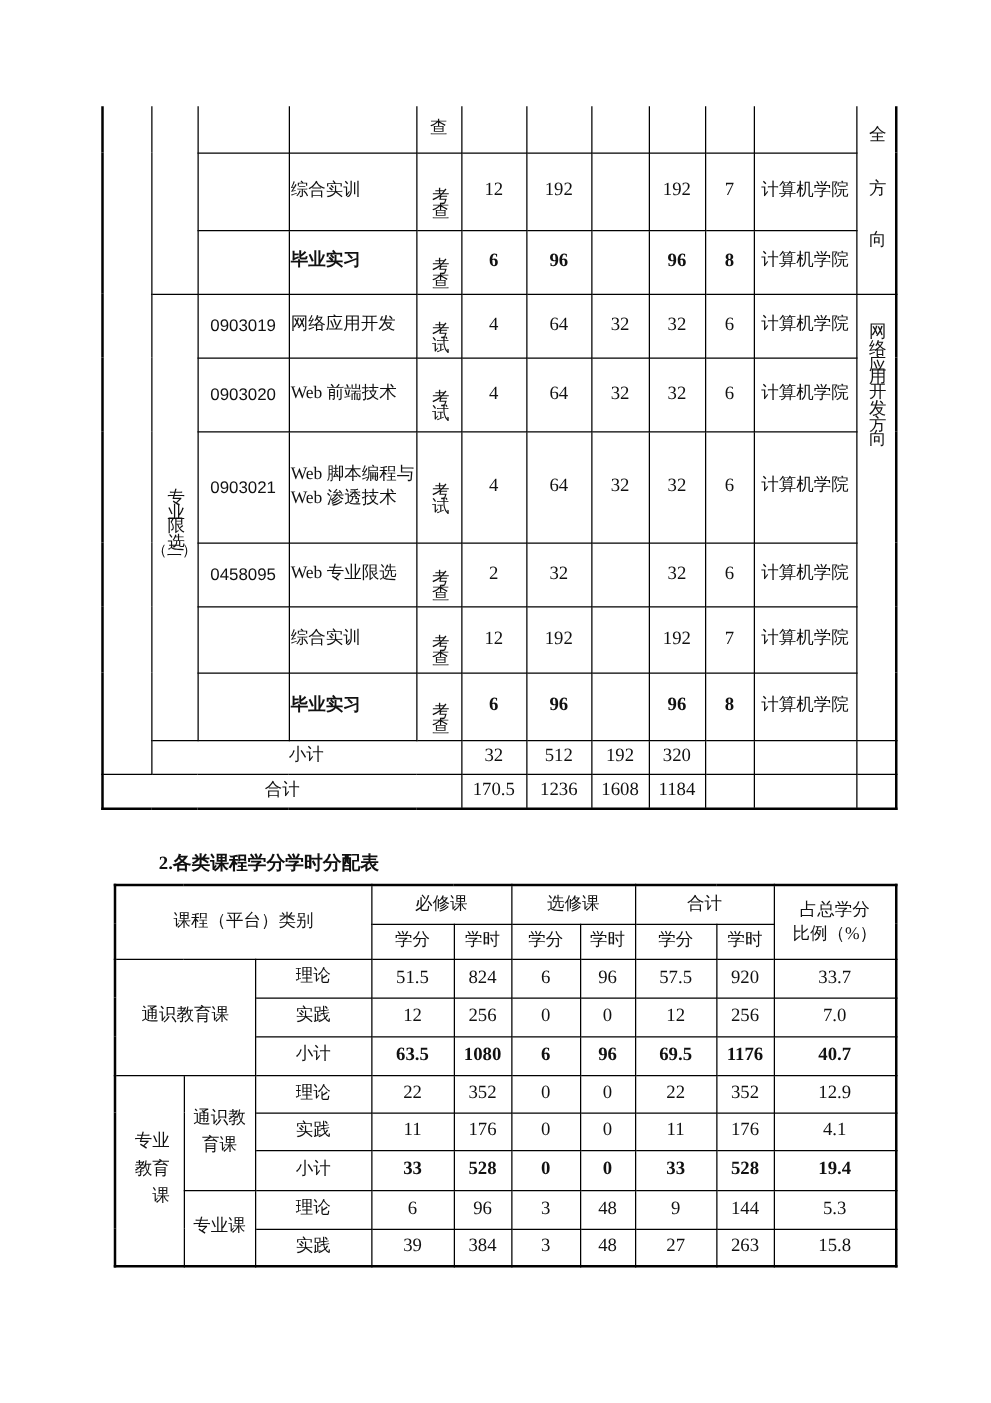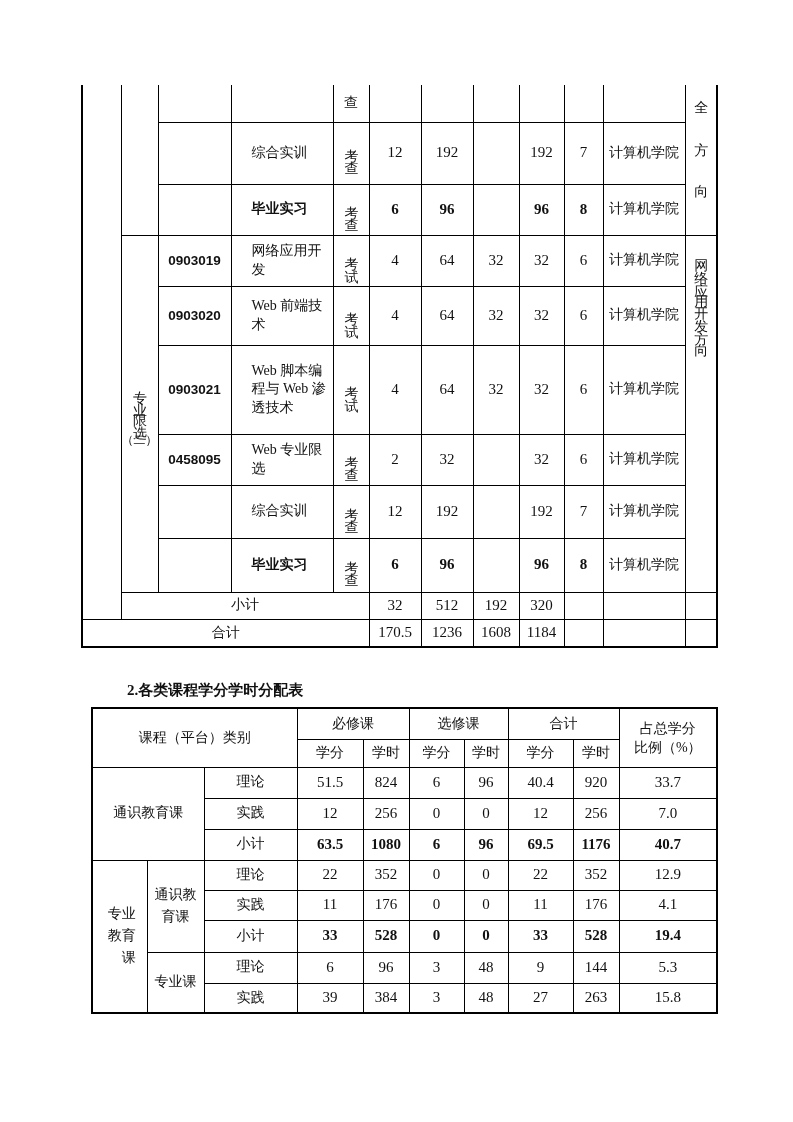--- a/index.html
+++ b/index.html
@@ -7,24 +7,24 @@
   .page { position:relative; width:793px; height:1122px; overflow:hidden; background:#fff; }
 
   table { border-collapse:collapse; table-layout:fixed; }
   td { border:1px solid #000; padding:0; text-align:center; vertical-align:middle;
        font-size:14px; line-height:1.3; overflow:hidden; word-break:break-word; }
 
   
   #t1 { position:absolute; left:81px; top:85px; width:635px;
         border:2px solid #000; border-top:none; }
   #t1 tr.rfirst td { border-top:none; }
-  .name-cell { text-align:left; padding-left:20px; }
+  .name-cell { text-align:left; padding-left:1px; }
   .num { font-size:15px; }
   .bold { font-weight:bold; }
-  .code { font-family:"Liberation Sans","DejaVu Sans",sans-serif; font-weight:bold; font-size:13.5px; }
+  .code { font-family:"Liberation Sans","DejaVu Sans",sans-serif; font-weight:normal; font-size:13.5px; }
 
   .vtext { writing-mode:vertical-rl; text-orientation:upright; display:inline-block; line-height:1; }
   .vexam  { letter-spacing:12px; }
   .vdir1  { letter-spacing:42px; }
   .vdir2  { letter-spacing:12px; }
   .vcat   { letter-spacing:12px; }
   .vtop { vertical-align:top; }
   .pt4  { padding-top:4px; }
   .pt12 { padding-top:12px; }
   .stack { display:flex; flex-direction:column; align-items:center; gap:6px; }
@@ -230,21 +230,21 @@
         <td>学分</td>
         <td>学时</td>
       </tr>
       <tr style="height:31px">
         <td colspan="2" rowspan="3">通识教育课</td>
         <td>理论</td>
         <td class="num">51.5</td>
         <td class="num">824</td>
         <td class="num">6</td>
         <td class="num">96</td>
-        <td class="num">40.4</td>
+        <td class="num">57.5</td>
         <td class="num">920</td>
         <td class="num">33.7</td>
       </tr>
       <tr style="height:31px">
         <td>实践</td>
         <td class="num">12</td>
         <td class="num">256</td>
         <td class="num">0</td>
         <td class="num">0</td>
         <td class="num">12</td>

